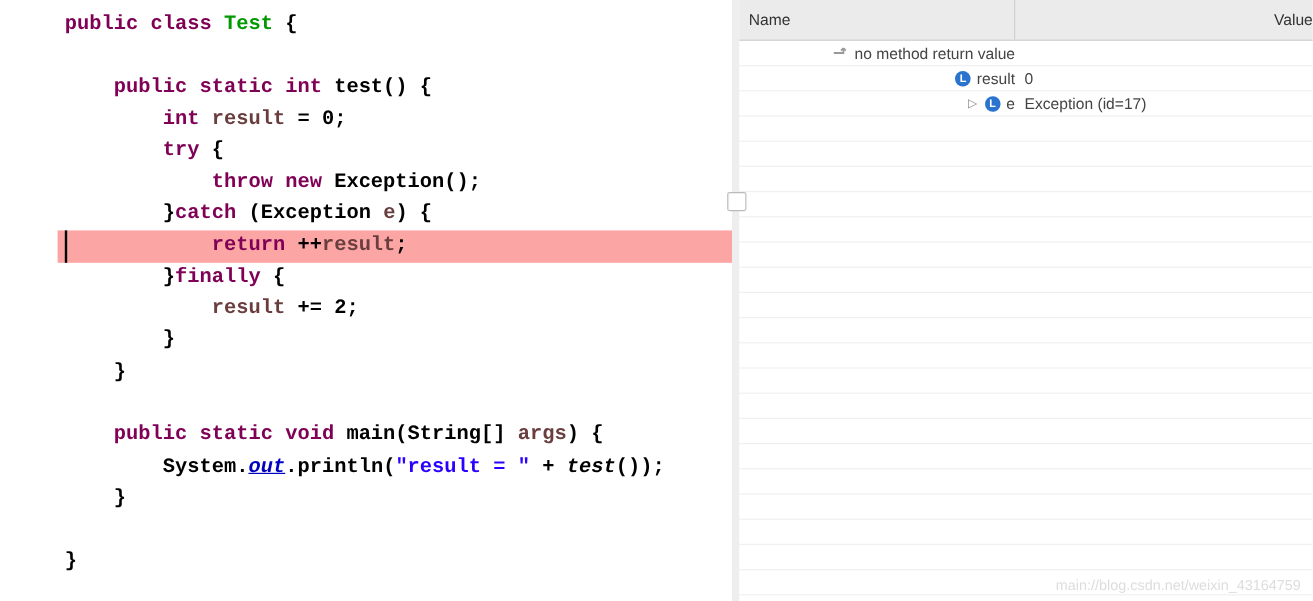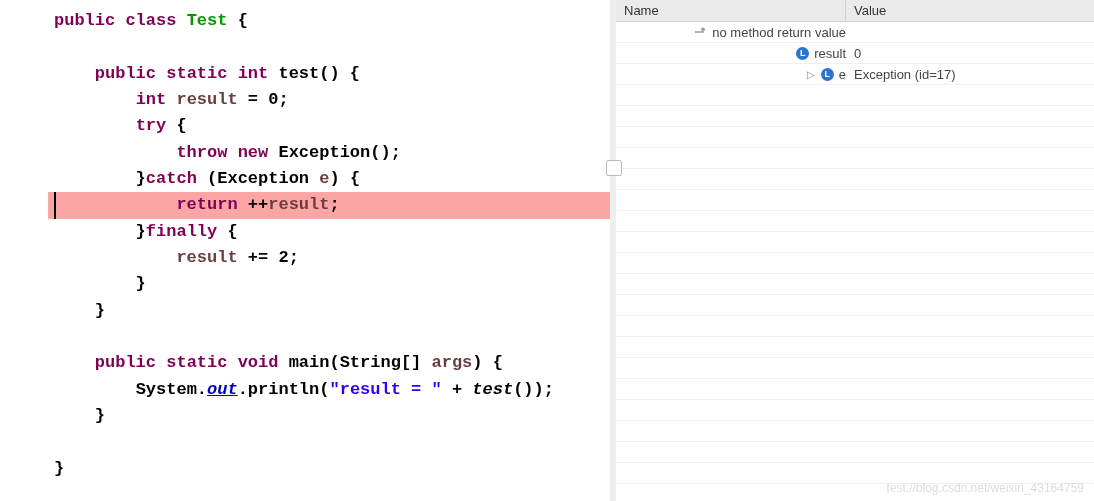--- a/index.html
+++ b/index.html
@@ -74,36 +74,37 @@
       background: #fff;
       display: flex;
       flex-direction: column;
       font-family: "Segoe UI", Tahoma, Arial, sans-serif;
       font-size: 13px;
     }
     .vars-header {
       display: flex;
       background: #ebebeb;
       border-bottom: 1px solid #d0d0d0;
-      height: 22px;
+      height: 34px;
       align-items: center;
     }
     .vars-header .col-name {
       width: 230px;
       padding-left: 8px;
       color: #333;
       border-right: 1px solid #d0d0d0;
       height: 100%;
       display: flex;
       align-items: center;
     }
     .vars-header .col-value {
       flex: 1;
       padding-left: 8px;
       color: #333;
+      text-align: right;
     }
     .vars-body {
       flex: 1;
       overflow: auto;
     }
     .var-row {
       display: flex;
       height: 21px;
       align-items: center;
       border-bottom: 1px solid #f0f0f0;
@@ -284,13 +285,13 @@
         <div class="c1"></div>
         <div></div>
       </div>
       <div class="empty-row">
         <div class="c1"></div>
         <div></div>
       </div>
     </div>
 </div>
 
-<div class="watermark">test://blog.csdn.net/weixin_43164759</div>
+<div class="watermark">main://blog.csdn.net/weixin_43164759</div>
 
 </body></html>

